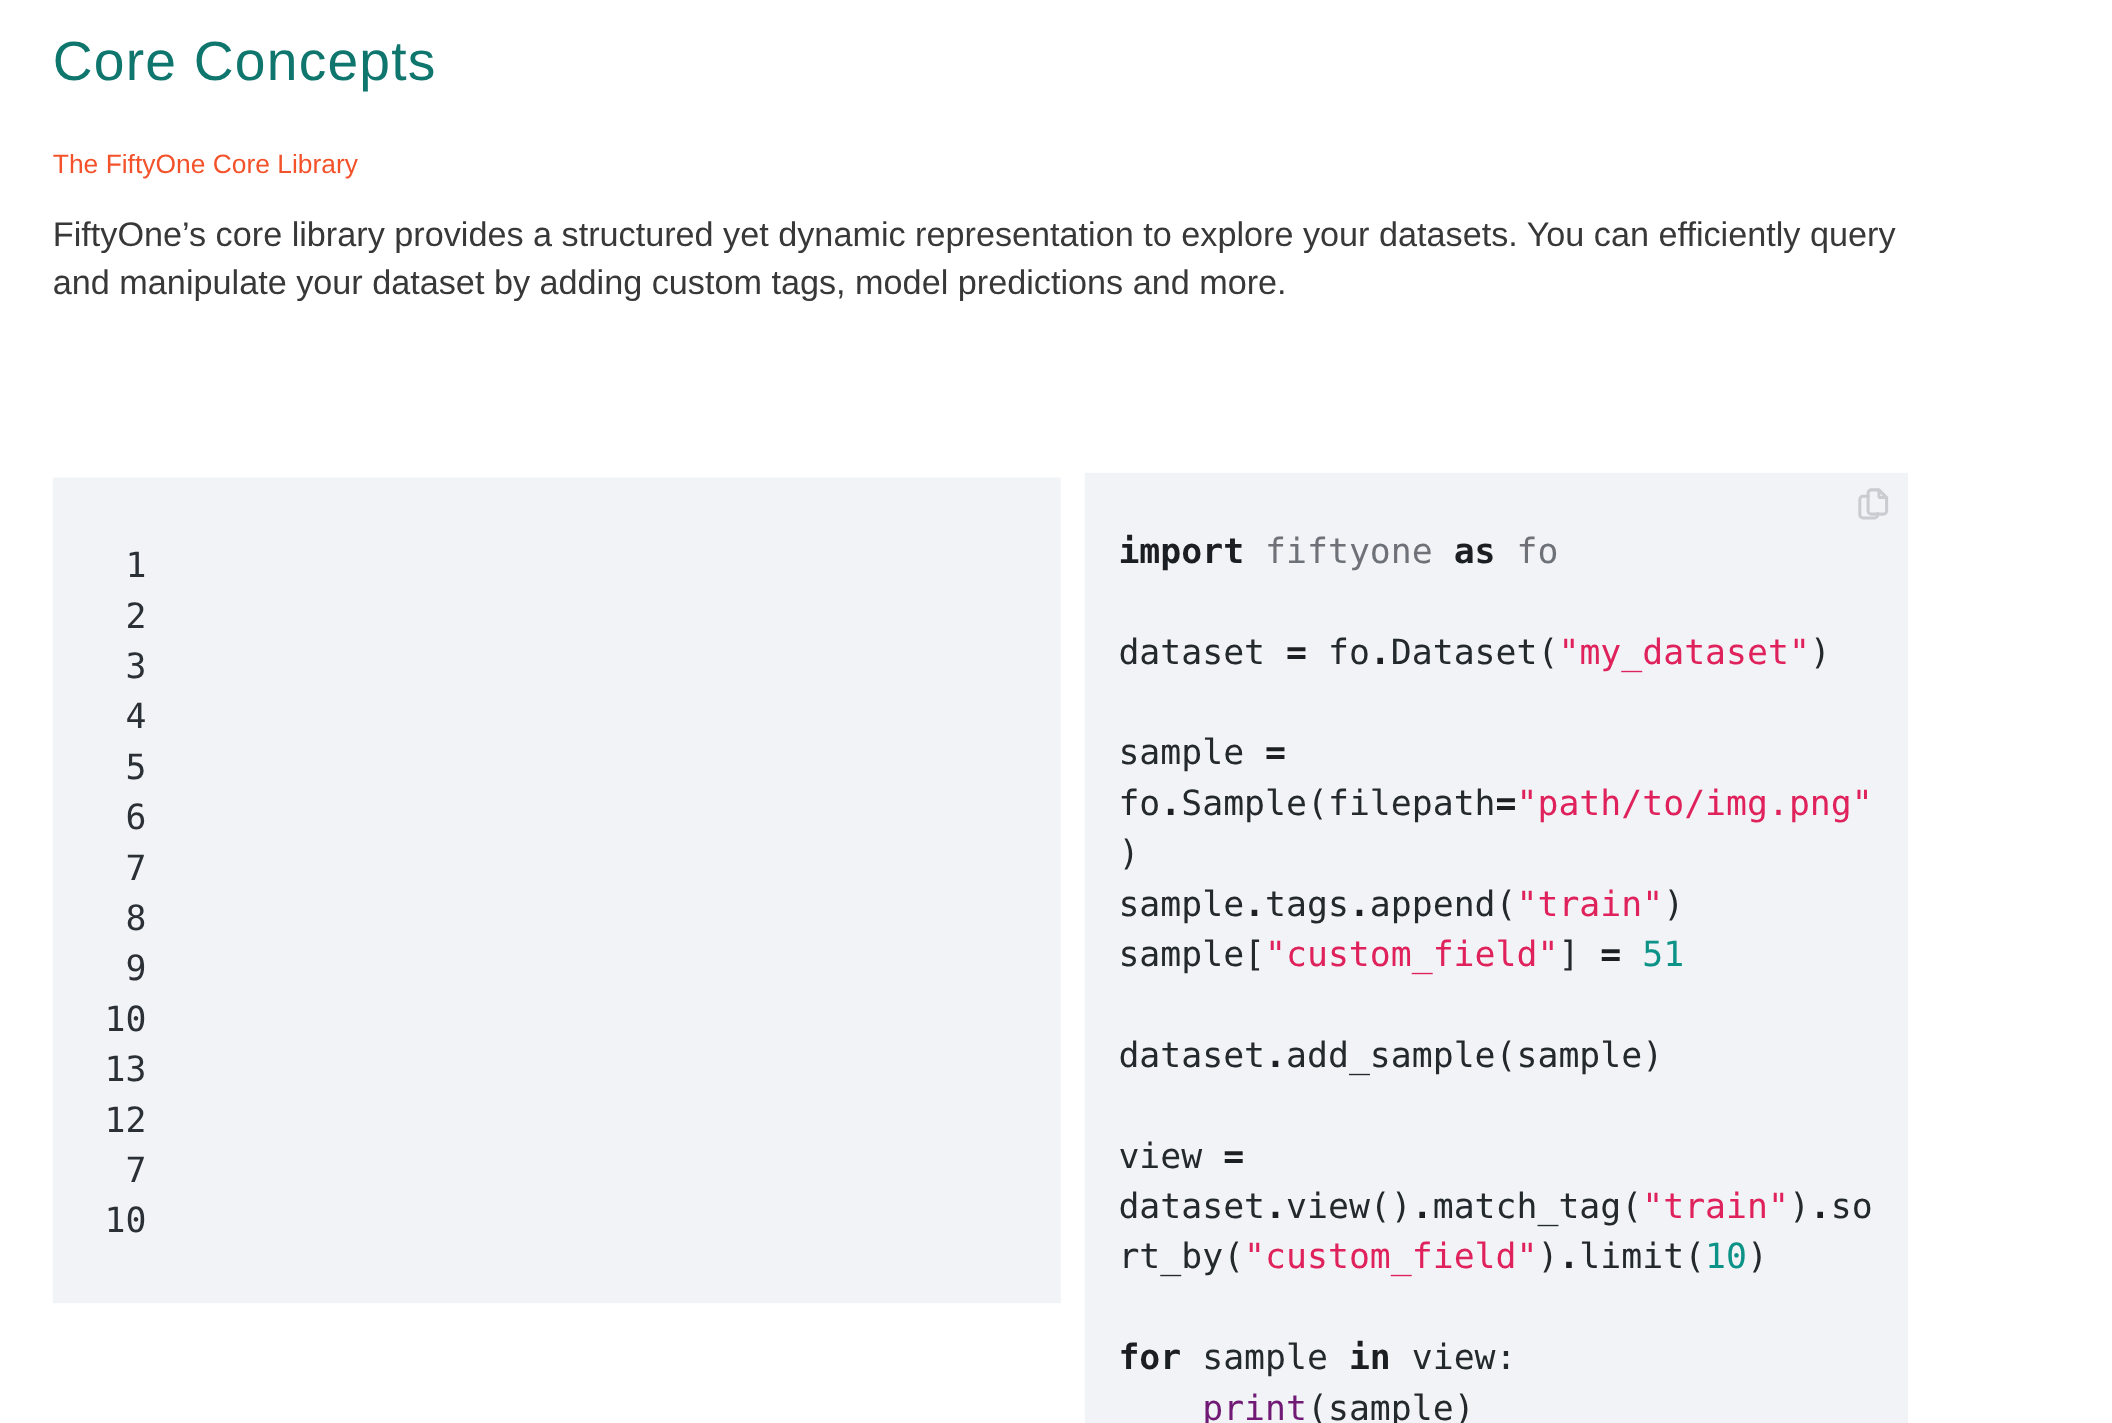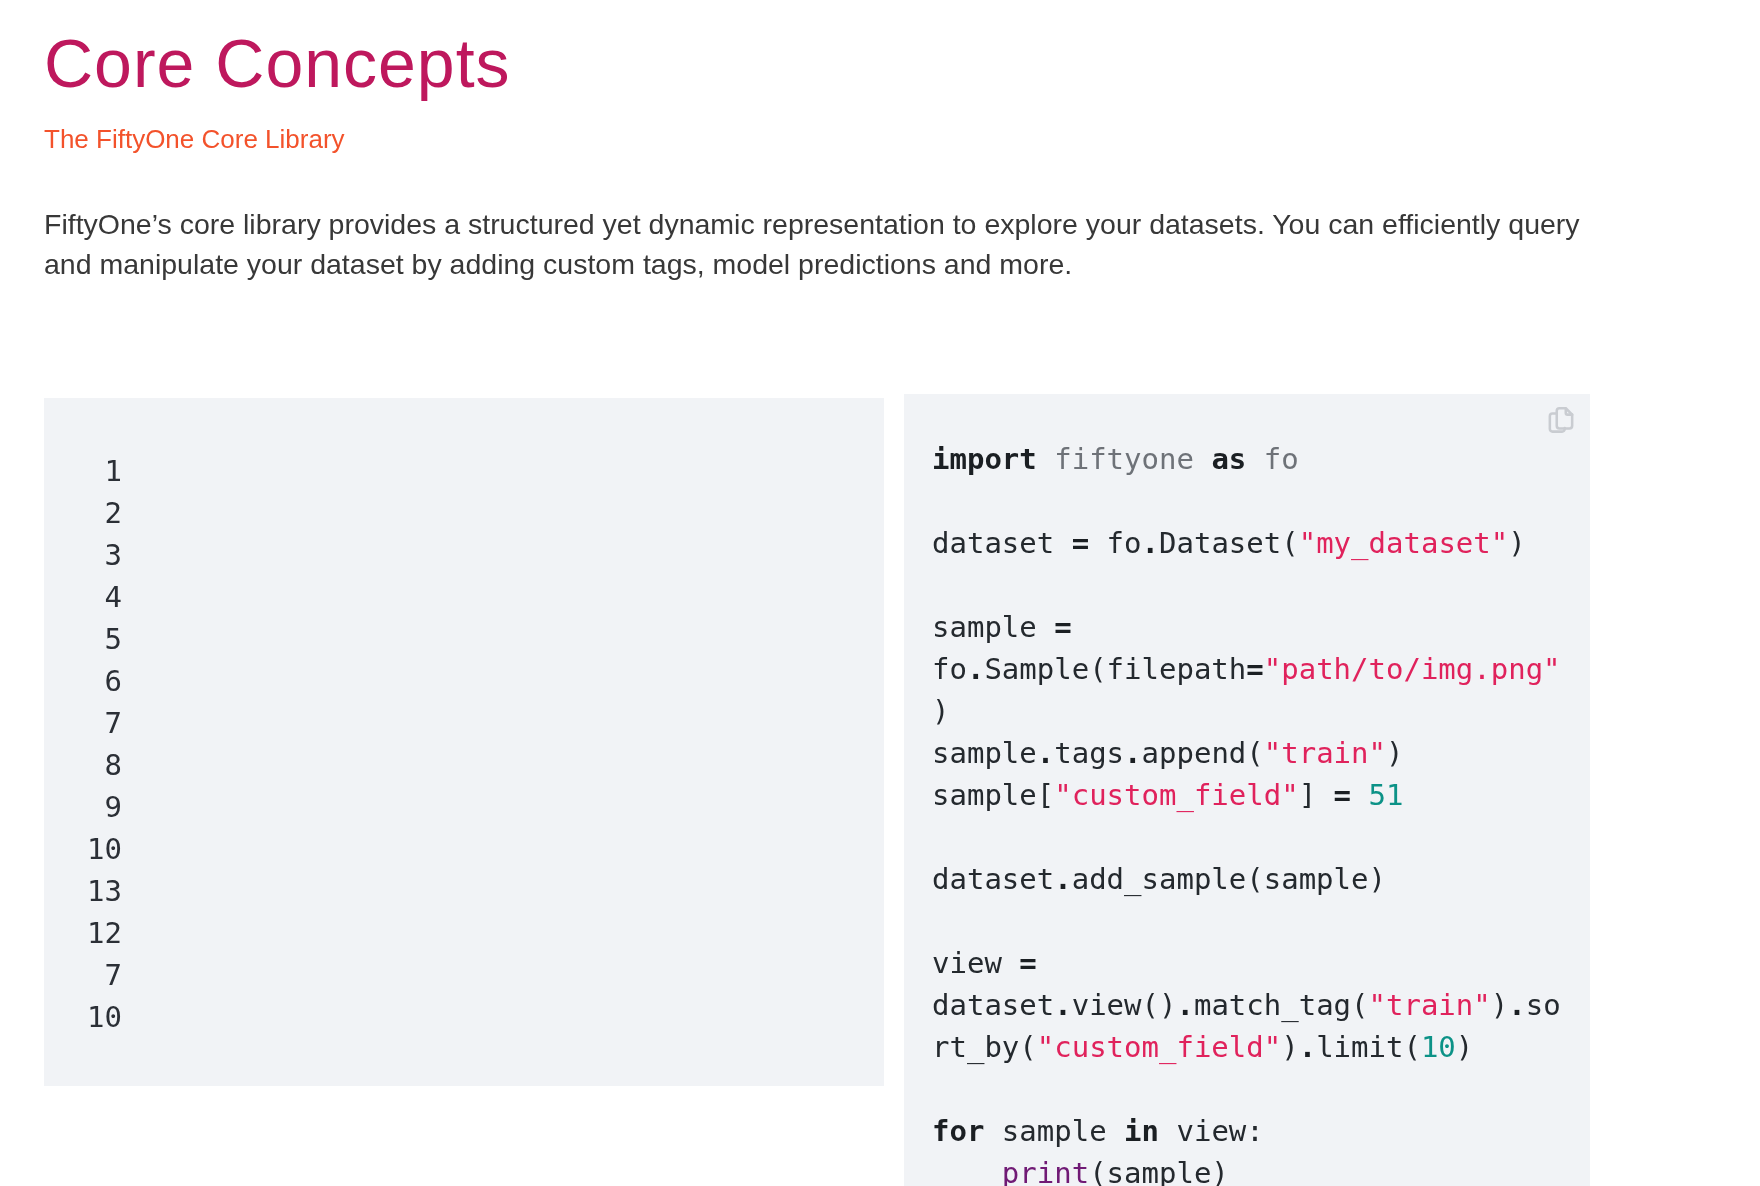--- a/index.html
+++ b/index.html
@@ -8,34 +8,34 @@
     width:1760px; height:1186px;
     background:#ffffff;
     font-family:"Liberation Sans", sans-serif;
     position:relative;
     overflow:hidden;
   }
 
   .page-title {
     position:absolute; left:44px; top:24px;
     margin:0;
-    font-size:68px; font-weight:300; letter-spacing:1px;
-    color:#be185d;
+    font-size:46px; font-weight:300; letter-spacing:1px;
+    color:#0f766e;
   }
 
   .section-link {
     position:absolute; left:44px; top:124px;
-    font-size:26px; font-weight:400;
+    font-size:22px; font-weight:400;
     color:#f3522b;
     text-decoration:none;
     cursor:pointer;
   }
 
   .intro-paragraph {
-    position:absolute; left:44px; top:204px;
+    position:absolute; left:44px; top:176px;
     margin:0;
     width:1680px;
     font-size:28.5px; line-height:40px;
     color:#383838;
     white-space:pre-line;
   }
 
   .panel {
     position:absolute;
     background:#f1f3f6;

